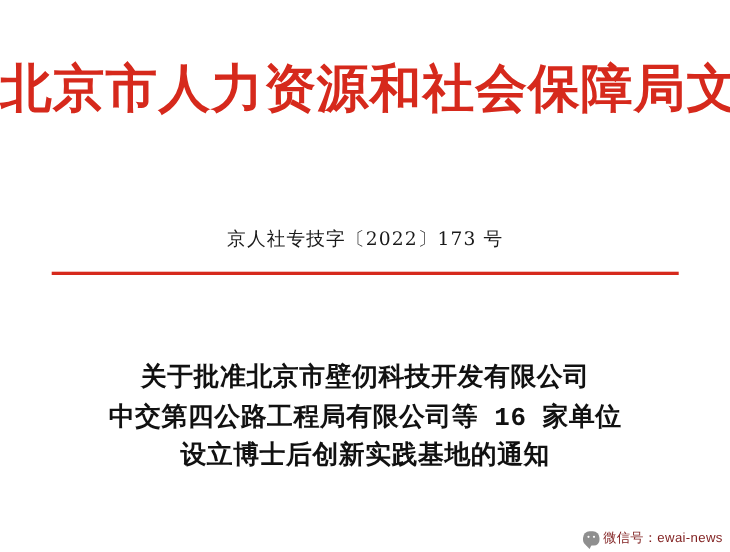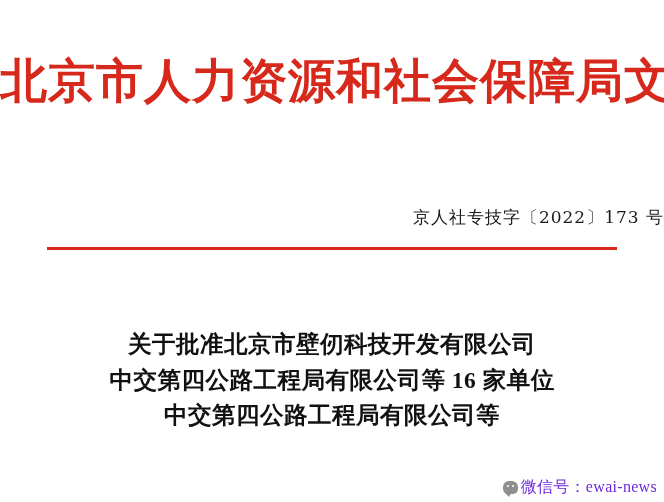--- a/index.html
+++ b/index.html
@@ -34,42 +34,42 @@
     font-size: 47px;
     letter-spacing: 1px;
     line-height: 1.25;
     white-space: nowrap;
   }
   .docnumber {
     position: absolute;
     left: 0;
     top: 206px;
     width: 664px;
-    text-align: right;
+    text-align: center;
     color: #1a1a1a;
     font-family: "DejaVu Serif", "Liberation Serif", serif;
     font-size: 17px;
     letter-spacing: 1px;
   }
   .rule {
     position: absolute;
     left: 47px;
     top: 247px;
     width: 570px;
     height: 3px;
     background: #d6291c;
   }
   .title {
     position: absolute;
     left: 52px;
     top: 327px;
     width: 560px;
     text-align: center;
     color: #111111;
-    font-family: Liberation Serif, serif;
+    font-family: Liberation Mono, monospace;
     font-weight: bold;
     font-size: 23.5px;
     line-height: 1.52;
     letter-spacing: 0.5px;
   }
   .title-line {
     display: block;
     white-space: nowrap;
   }
   .watermark {
@@ -104,42 +104,42 @@
     position: absolute;
     top: 4px;
     width: 2px;
     height: 2px;
     background: #ffffff;
     border-radius: 50%;
   }
   .wechat-badge .d1 { left: 4px; }
   .wechat-badge .d2 { left: 9px; }
   .watermark-text {
-    color: #6d28d9;
-    font-family: Liberation Serif, serif;
-    font-size: 16px;
+    color: #7f1d1d;
+    font-family: Liberation Sans, sans-serif;
+    font-size: 12px;
     letter-spacing: 0.3px;
     white-space: nowrap;
   }
 </style>
 </head>
 <body>
 
 <div class="doc">
 
   <div class="masthead">北京市人力资源和社会保障局文件</div>
 
   <div class="docnumber">京人社专技字〔2022〕173 号</div>
 
   <div class="rule"></div>
 
   <div class="title">
     <span class="title-line">关于批准北京市壁仞科技开发有限公司</span>
     <span class="title-line">中交第四公路工程局有限公司等 16 家单位</span>
-    <span class="title-line">中交第四公路工程局有限公司等</span>
+    <span class="title-line">设立博士后创新实践基地的通知</span>
   </div>
 
   <div class="watermark">
     <span class="wechat-badge">
       <span class="d1"></span>
         <span class="d2"></span>
     </span>
     <span class="watermark-text">微信号：ewai-news</span>
   </div>
 

